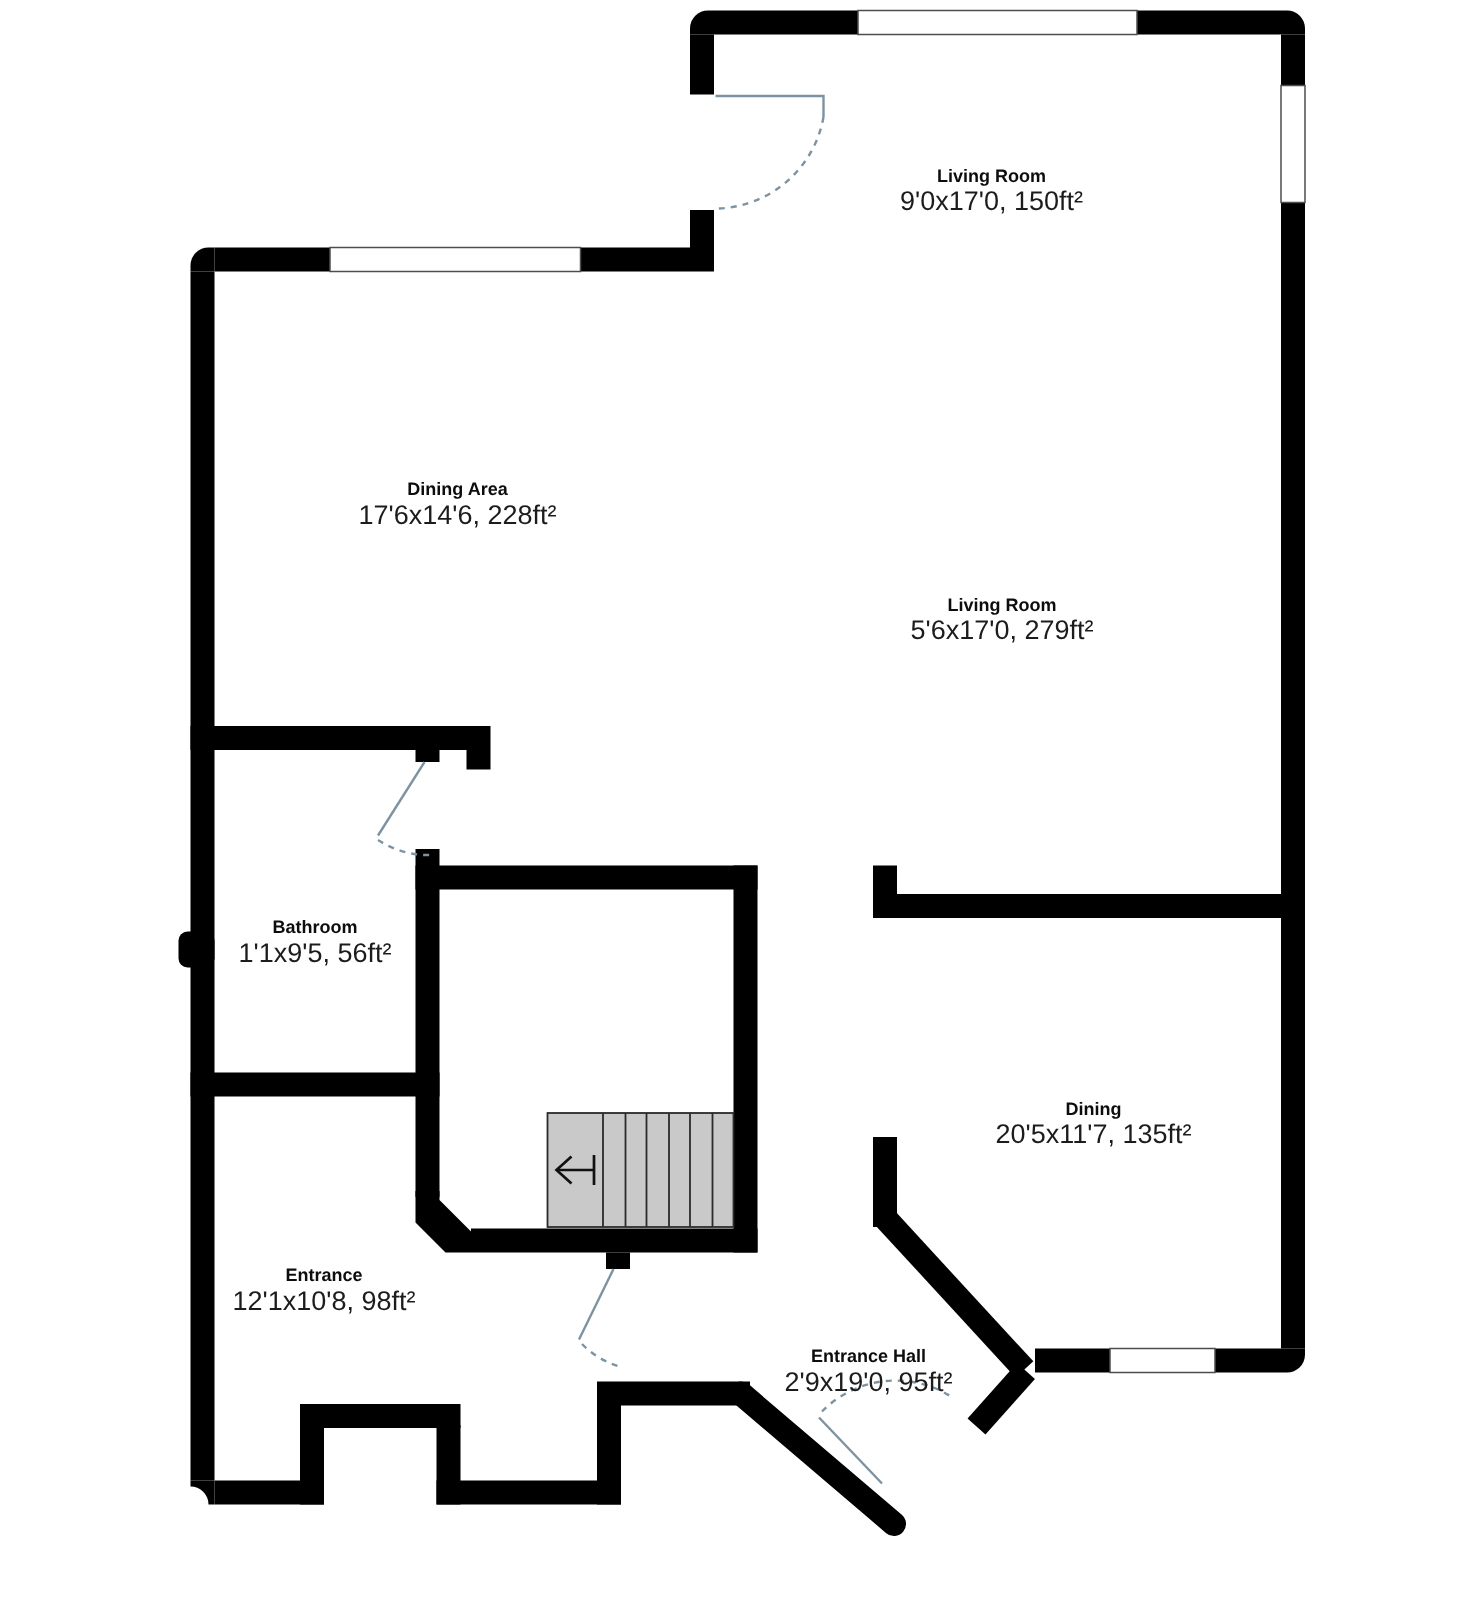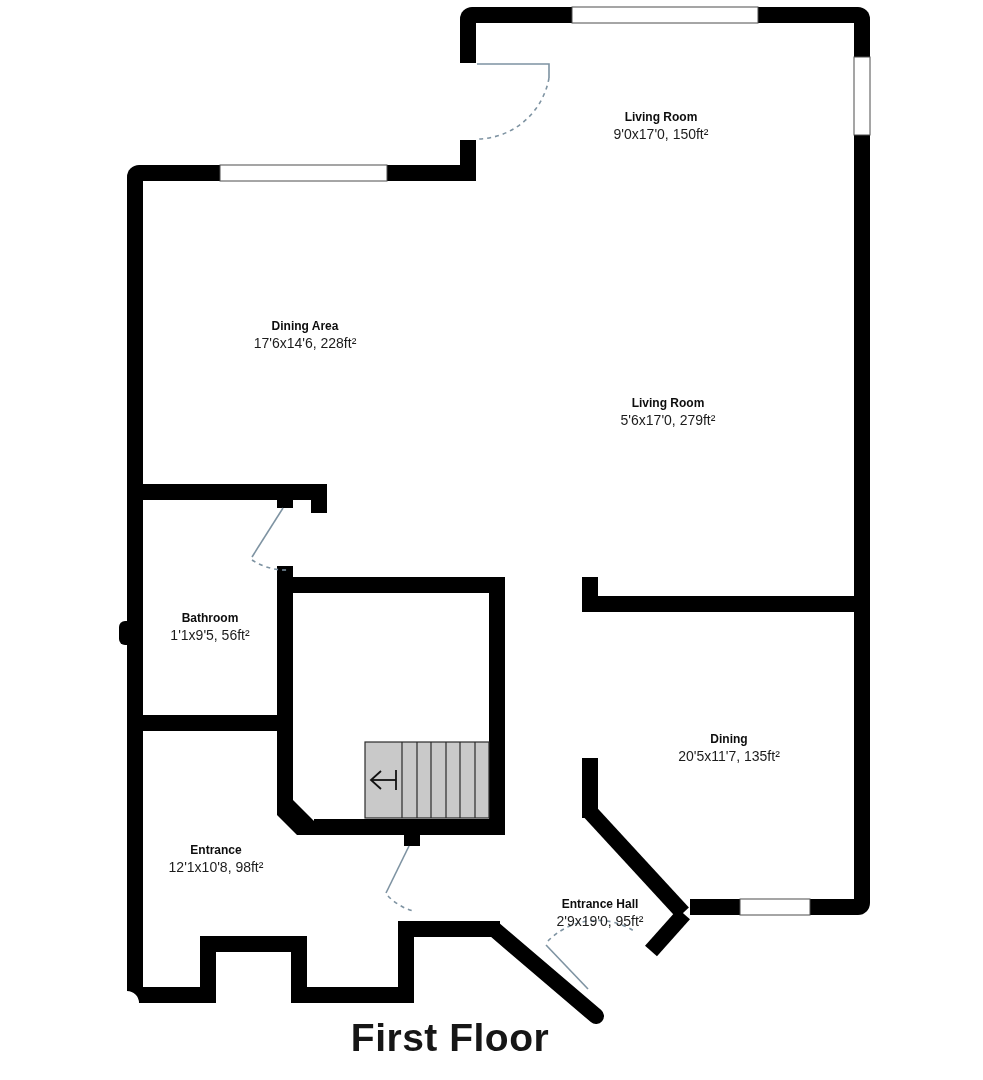--- a/index.html
+++ b/index.html
@@ -12,21 +12,21 @@
   }
   .plan-svg{position:absolute;left:0;top:0;}
   .room-label{
     position:absolute;
     transform:translateX(-50%);
     text-align:center;
     white-space:nowrap;
     color:#111;
   }
   .room-name{font-size:12px;font-weight:bold;line-height:17px;color:#0d0d0d;}
-  .room-dims{font-size:14px;font-weight:normal;line-height:17px;color:#1c1c1c;}
+  .room-dims{font-size:18px;font-weight:normal;line-height:17px;color:#1c1c1c;}
   .floor-title{
     position:absolute;
     left:450px;top:1016px;
     transform:translateX(-50%);
     font-size:39px;
     font-weight:600;
     color:#161616;
     letter-spacing:0.5px;
     white-space:nowrap;
   }
@@ -152,20 +152,19 @@
   <div class="room-label" style="left:729px;top:731px;">
     <div class="room-name">Dining</div>
     <div class="room-dims">20'5x11'7, 135ft²</div>
   </div>
 
   <div class="room-label" style="left:216px;top:842px;">
     <div class="room-name">Entrance</div>
     <div class="room-dims">12'1x10'8, 98ft²</div>
   </div>
 
-  <div class="room-label" style="left:579px;top:896px;margin-left:21px;">
+  <div class="room-label" style="left:579px;top:896px;">
     <div class="room-name">Entrance Hall</div>
     <div class="room-dims">2'9x19'0, 95ft²</div>
   </div>
 
-  <div class="floor-title">First Floor</div>
 
 </div>
 
 </body></html>

